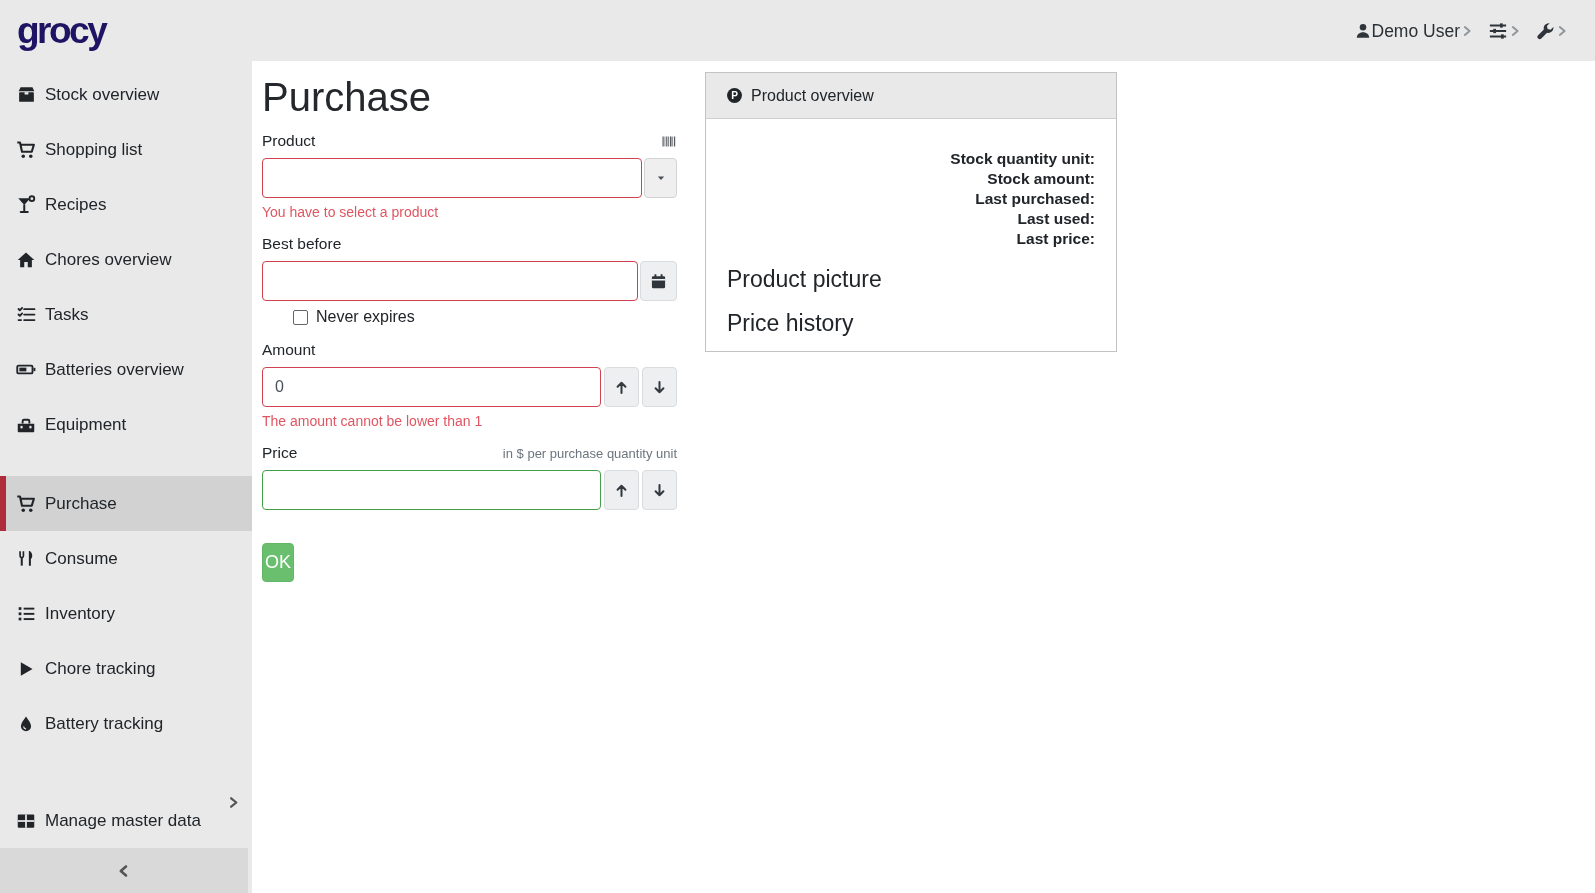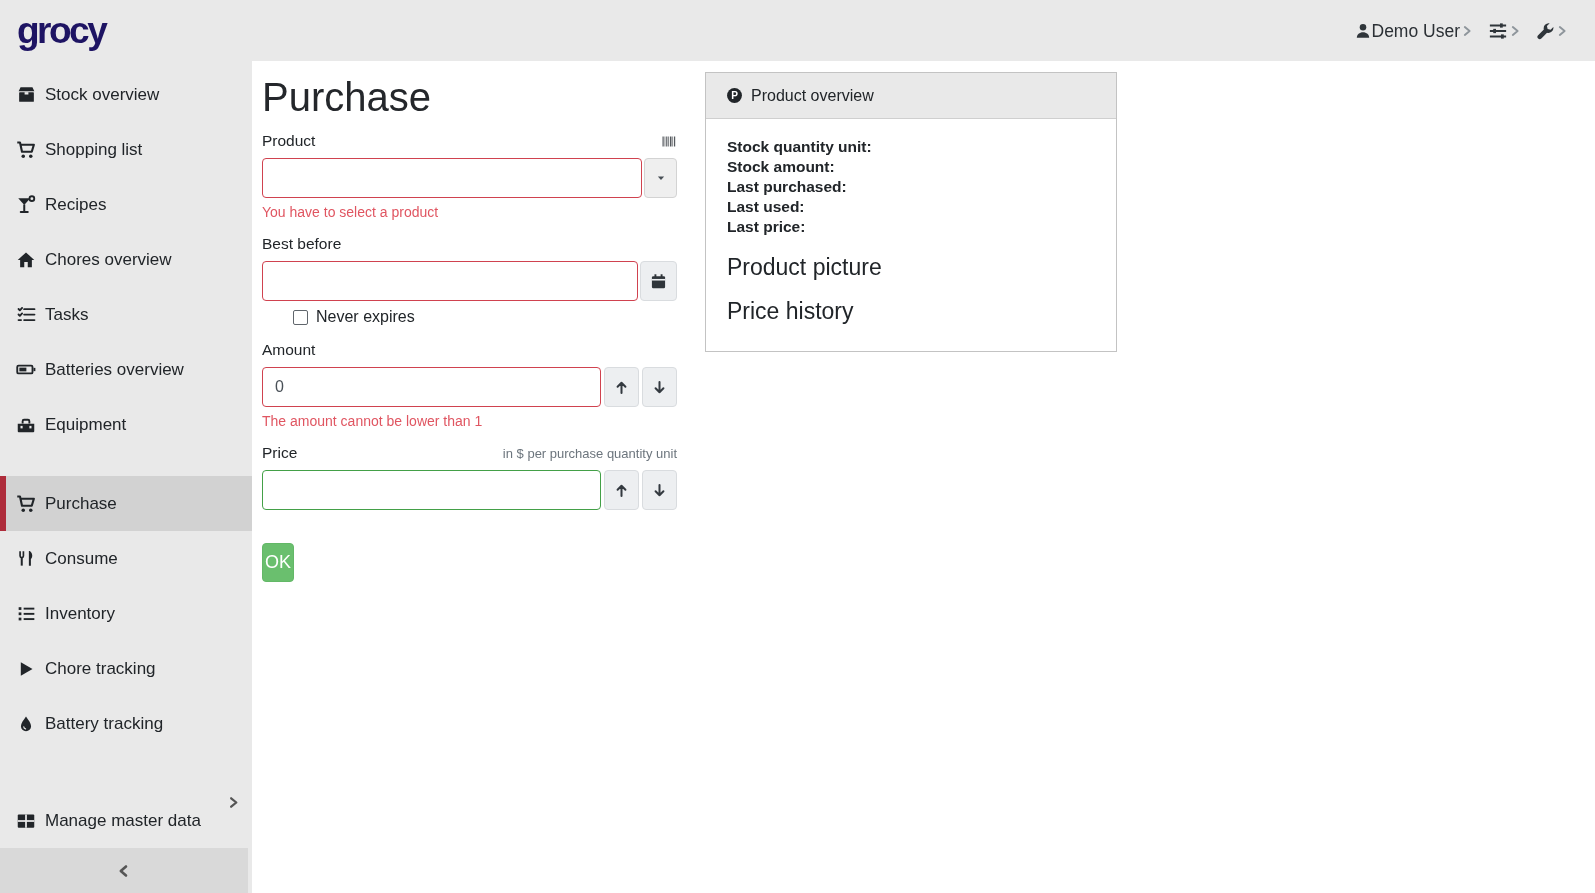--- a/index.html
+++ b/index.html
@@ -58,21 +58,21 @@
   .ok-btn{ display:inline-block; margin-top:18px; padding:8px 2px; font-size:18px;
            color:#fff; background:#6abf6e; border:1px solid #63b867; border-radius:4px; cursor:pointer; }
 
   
   .card{ position:absolute; left:705px; top:72px; width:412px; height:280px;
          background:#fff; border:1px solid #c3c3c3; }
   .card-header{ height:46px; background:#e9e9e9; border-bottom:1px solid #cfcfcf;
                 display:flex; align-items:center; gap:8px; padding:0 20px; }
   .card-title{ font-size:16px; color:#212529; }
   .card-body{ padding:18px 21px 0; }
-  .fields{ margin-top:0; }
+  .fields{ margin-top:12px;text-align:right; }
   .field-line{ font-weight:700; font-size:15.5px; line-height:20px; color:#212529; }
   .section-h{ font-size:23px; font-weight:500; color:#212529; margin-top:17px; }
 
   svg{ display:block; }
 </style>
 </head>
 <body>
 
 <div class="topbar">
   <div class="logo">grocy</div>

